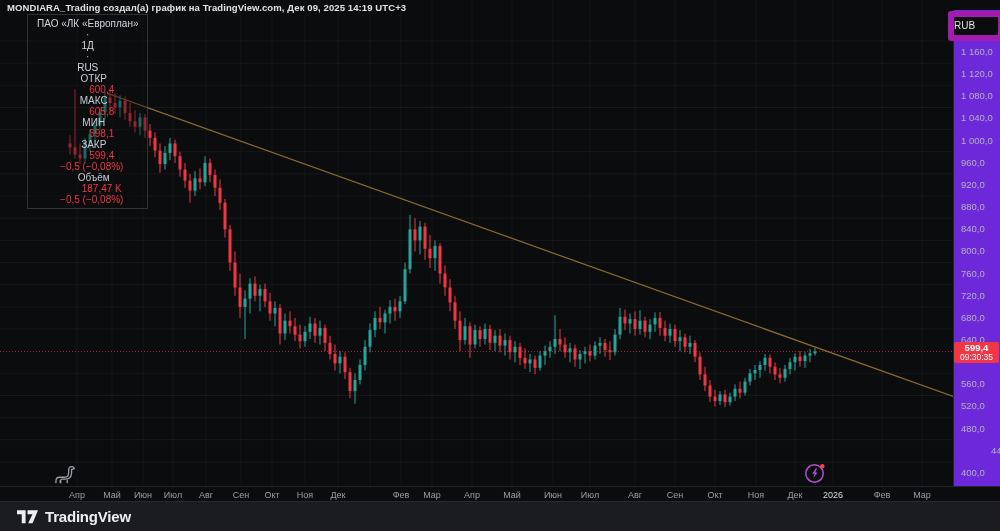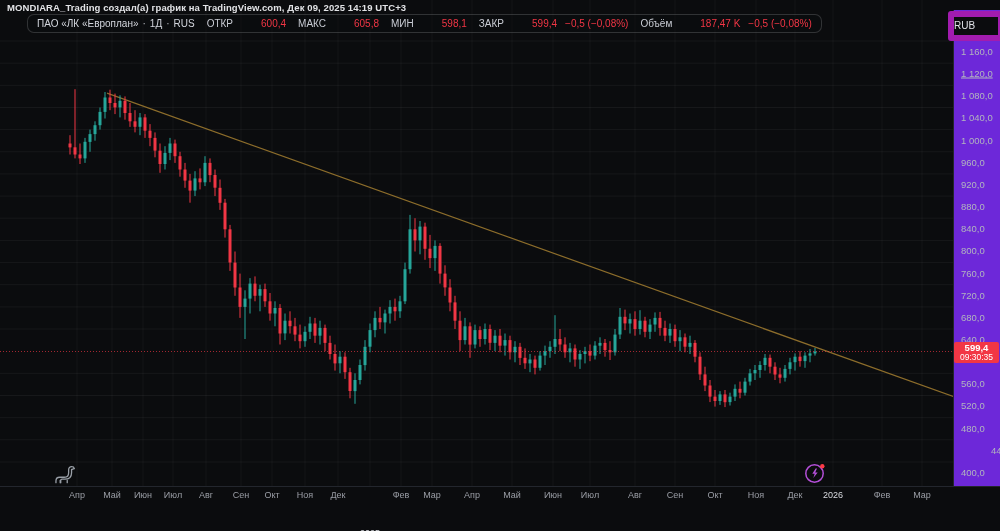--- a/index.html
+++ b/index.html
@@ -1,21 +1,21 @@
 <!DOCTYPE html>
 <html><head>
 <meta charset="utf-8">
 <style>
   html,body{margin:0;padding:0;background:#000;}
   .root{position:relative;width:1000px;height:531px;background:#0b0c0e;overflow:hidden;
         font-family:"Liberation Sans",sans-serif;color:#d1d4dc;}
   .attribution{position:absolute;top:2px;left:7px;font-size:9.5px;font-weight:700;color:#e2e3e6;letter-spacing:.1px;}
   .legend{position:absolute;top:14px;left:27px;display:inline-flex;align-items:center;
-          padding:3px 9px;border:1px solid rgba(255,255,255,.16);border-radius:7px;
-          font-size:10px;color:#d3d6dd;white-space:nowrap;background:rgba(11,12,14,.4);}
+          padding:3px 9px;border:1px solid rgba(255,255,255,.16);border-radius:0;
+          font-size:10px;color:#d3d6dd;white-space:nowrap;background:rgba(11,12,14,.4);flex-direction:column;}
   .legend .sep{margin:0 4px;color:#b9bcc4;}
   .legend .lbl{margin-left:12px;color:#c9ccd4;}
   .legend .val{color:#f23645;padding-left:28px;}
   .legend .chg{margin-left:8px;color:#f23645;}
   svg.chart{position:absolute;left:0;top:0;display:block;}
   .y-axis{position:absolute;left:953px;top:10px;width:47px;height:486px;background:#6d28d9;
           border-left:1px solid #23262d;box-sizing:border-box;cursor:ns-resize;padding-left:11px;}
   .y-tick{position:absolute;left:7px;transform:translateY(-50%);font-size:9.5px;color:#b2b5be;}
   .rub-btn{position:absolute;left:948px;top:11px;width:44px;height:18px;line-height:18px;z-index:4;
            border:6px solid #a21caf;border-radius:3px;text-align:left;font-size:10px;color:#dfe1e6;
@@ -405,21 +405,21 @@
     <span class="lbl">ЗАКР</span>
     <span class="val">599,4</span>
     <span class="chg">−0,5 (−0,08%)</span>
     <span class="lbl">Объём</span>
     <span class="val">187,47 K</span>
     <span class="chg">−0,5 (−0,08%)</span>
   </div>
 
   <div class="y-axis" id="y-axis">
       <div class="y-tick" style="top: 41px;">1 160,0</div>
-      <div class="y-tick" style="top: 63.156px; text-decoration: underline;">1 120,0</div>
+      <div class="y-tick" style="top: 63.156px;">1 120,0</div>
       <div class="y-tick" style="top: 85.312px;">1 080,0</div>
       <div class="y-tick" style="top: 107.468px;">1 040,0</div>
       <div class="y-tick" style="top: 129.624px;">1 000,0</div>
       <div class="y-tick" style="top: 151.78px;">960,0</div>
       <div class="y-tick" style="top: 173.936px;">920,0</div>
       <div class="y-tick" style="top: 196.092px;">880,0</div>
       <div class="y-tick" style="top: 218.248px;">840,0</div>
       <div class="y-tick" style="top: 240.404px;">800,0</div>
       <div class="y-tick" style="top: 262.56px;">760,0</div>
       <div class="y-tick" style="top: 284.716px;">720,0</div>
@@ -474,14 +474,23 @@
   </div>
 
   <div class="flash">
     <svg viewBox="0 0 26 26" width="26" height="26">
       <circle cx="12.5" cy="13.5" r="8.7" fill="none" stroke="#b44fd8" stroke-width="1.5"></circle>
       <path d="M13.6 8.6 10.3 13.7h2.4L11.3 18l4.4-5.6h-2.5l1.8-3.8z" fill="#b44fd8"></path>
       <circle cx="20.3" cy="6.2" r="2.2" fill="#ff3b46"></circle>
     </svg>
   </div>
 
+  <div class="toolbar">
+    <div class="logo">
+      <svg width="21" height="14" viewBox="0 0 22 14">
+        <polygon points="0,0 9,0 9,13.5 5,13.5 5,4 0,4" fill="#edeef1"></polygon>
+        <polygon points="11,0 22,0 16.3,13.5 11.7,13.5 16.2,4 11,4" fill="#edeef1"></polygon>
+      </svg>
+      <span class="logo-text">TradingView</span>
+    </div>
+  </div>
 
 </div>
 
 </body></html>

